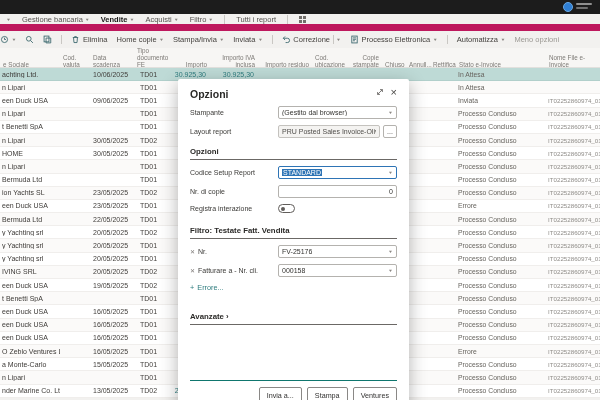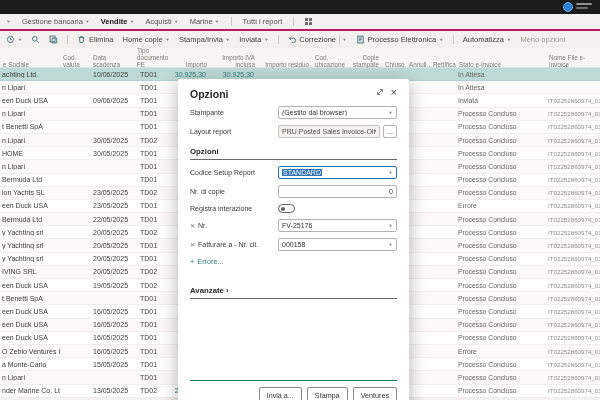--- a/index.html
+++ b/index.html
@@ -5,31 +5,31 @@
   *{margin:0;padding:0;box-sizing:border-box}
   html,body{background:#ddd}
   .screen{position:relative;width:600px;height:400px;background:#fff;overflow:hidden;
     font-family:"Liberation Sans",sans-serif;--cols:60px 30px 44px 40px 36px 48px 54px 26px 44px 24px 24px 26px 90px 54px}
   
   .topbar{position:absolute;top:0;left:0;right:0;height:14px;background:#1c1c1c}
   .avatar{position:absolute;right:27px;top:2px;width:10px;height:10px;border-radius:50%;background:#2f7fd4;border:1px solid #6aa7e0}
   .uline1{position:absolute;right:8px;top:3px;width:16px;height:2px;background:#8f8f8f;border-radius:1px}
   .uline2{position:absolute;right:12px;top:7px;width:12px;height:2px;background:#6f6f6f;border-radius:1px}
   
-  .navbar{position:absolute;top:14px;left:0;right:0;height:17px;background:#f2f1ef;border-bottom:2px solid #be185d;
+  .navbar{position:absolute;top:14px;left:0;right:0;height:17px;background:#f2f1ef;border-bottom:7px solid #be185d;
     display:flex;align-items:center;gap:11px;padding:0 6px;font-size:7.5px;color:#55524f;white-space:nowrap}
   .nav-item{display:flex;align-items:center;gap:2px;cursor:pointer}
   .nav-item.active{color:#181716;font-weight:bold}
   .chev{font-size:5px;color:#8a8682;transform:scaleY(.75);line-height:1}
   .vsep{width:1px;height:9px;background:#c9c7c3;flex:none}
   .gridico{display:grid;grid-template-columns:3px 3px;grid-gap:1px}
   .gridico i{width:3px;height:3px;background:#716e6a}
   
   .toolbar{position:absolute;top:31px;left:0;right:0;height:17px;background:#f2f1ef;
-    display:flex;align-items:center;gap:9px;padding:0 6px;font-size:7.5px;color:#44413e;white-space:nowrap}
+    display:flex;align-items:center;gap:9px;padding:0 0;font-size:7.5px;color:#44413e;white-space:nowrap}
   .tb-item{display:flex;align-items:center;gap:2.5px;cursor:pointer}
   .tb-item.dim{color:#9b9893}
   .icn{width:9px;height:9px;flex:none}
   .icn path,.icn circle,.icn rect{fill:none;stroke:#3f6b71;stroke-width:1}
   
   .thead{position:absolute;top:48px;left:0;right:0;height:20px;background:#f7f6f4;border-bottom:1px solid #e2e0dd;
     display:grid;grid-template-columns:var(--cols);align-items:end;font-size:6.3px;line-height:1.08;color:#7d7a76;padding-bottom:2px}
   .th{padding:0 3px;cursor:pointer}
   .th.ar{text-align:right}
   
@@ -102,21 +102,21 @@
     </span>
     <span class="nav-item active">
       <span>Vendite</span>
       <span class="chev">▼</span>
     </span>
     <span class="nav-item">
       <span>Acquisti</span>
       <span class="chev">▼</span>
     </span>
     <span class="nav-item">
-      <span>Marine</span>
+      <span>Filtro</span>
       <span class="chev">▼</span>
     </span>
     <span class="vsep"></span>
     <span class="nav-item">
       <span>Tutti i report</span>
     </span>
     <span class="vsep"></span>
     <span class="gridico">
         <i></i>
         <i></i>
@@ -662,20 +662,23 @@
       </span>
     </div>
 
     <div class="m-row">
       <span class="m-label">Registra interazione</span>
       <span class="m-ctl">
         <span class="tog"></span>
       </span>
     </div>
 
+    <div class="sect gap">
+      <span>Filtro: Testate Fatt. Vendita</span>
+    </div>
 
     <div class="m-row">
       <span class="m-label flabel">
         <span class="fx">✕</span>
         <span>Nr.</span>
       </span>
       <span class="m-ctl">
         <span class="combo">
           <span class="val">FV-25176</span>
           <span class="chev">▼</span>

